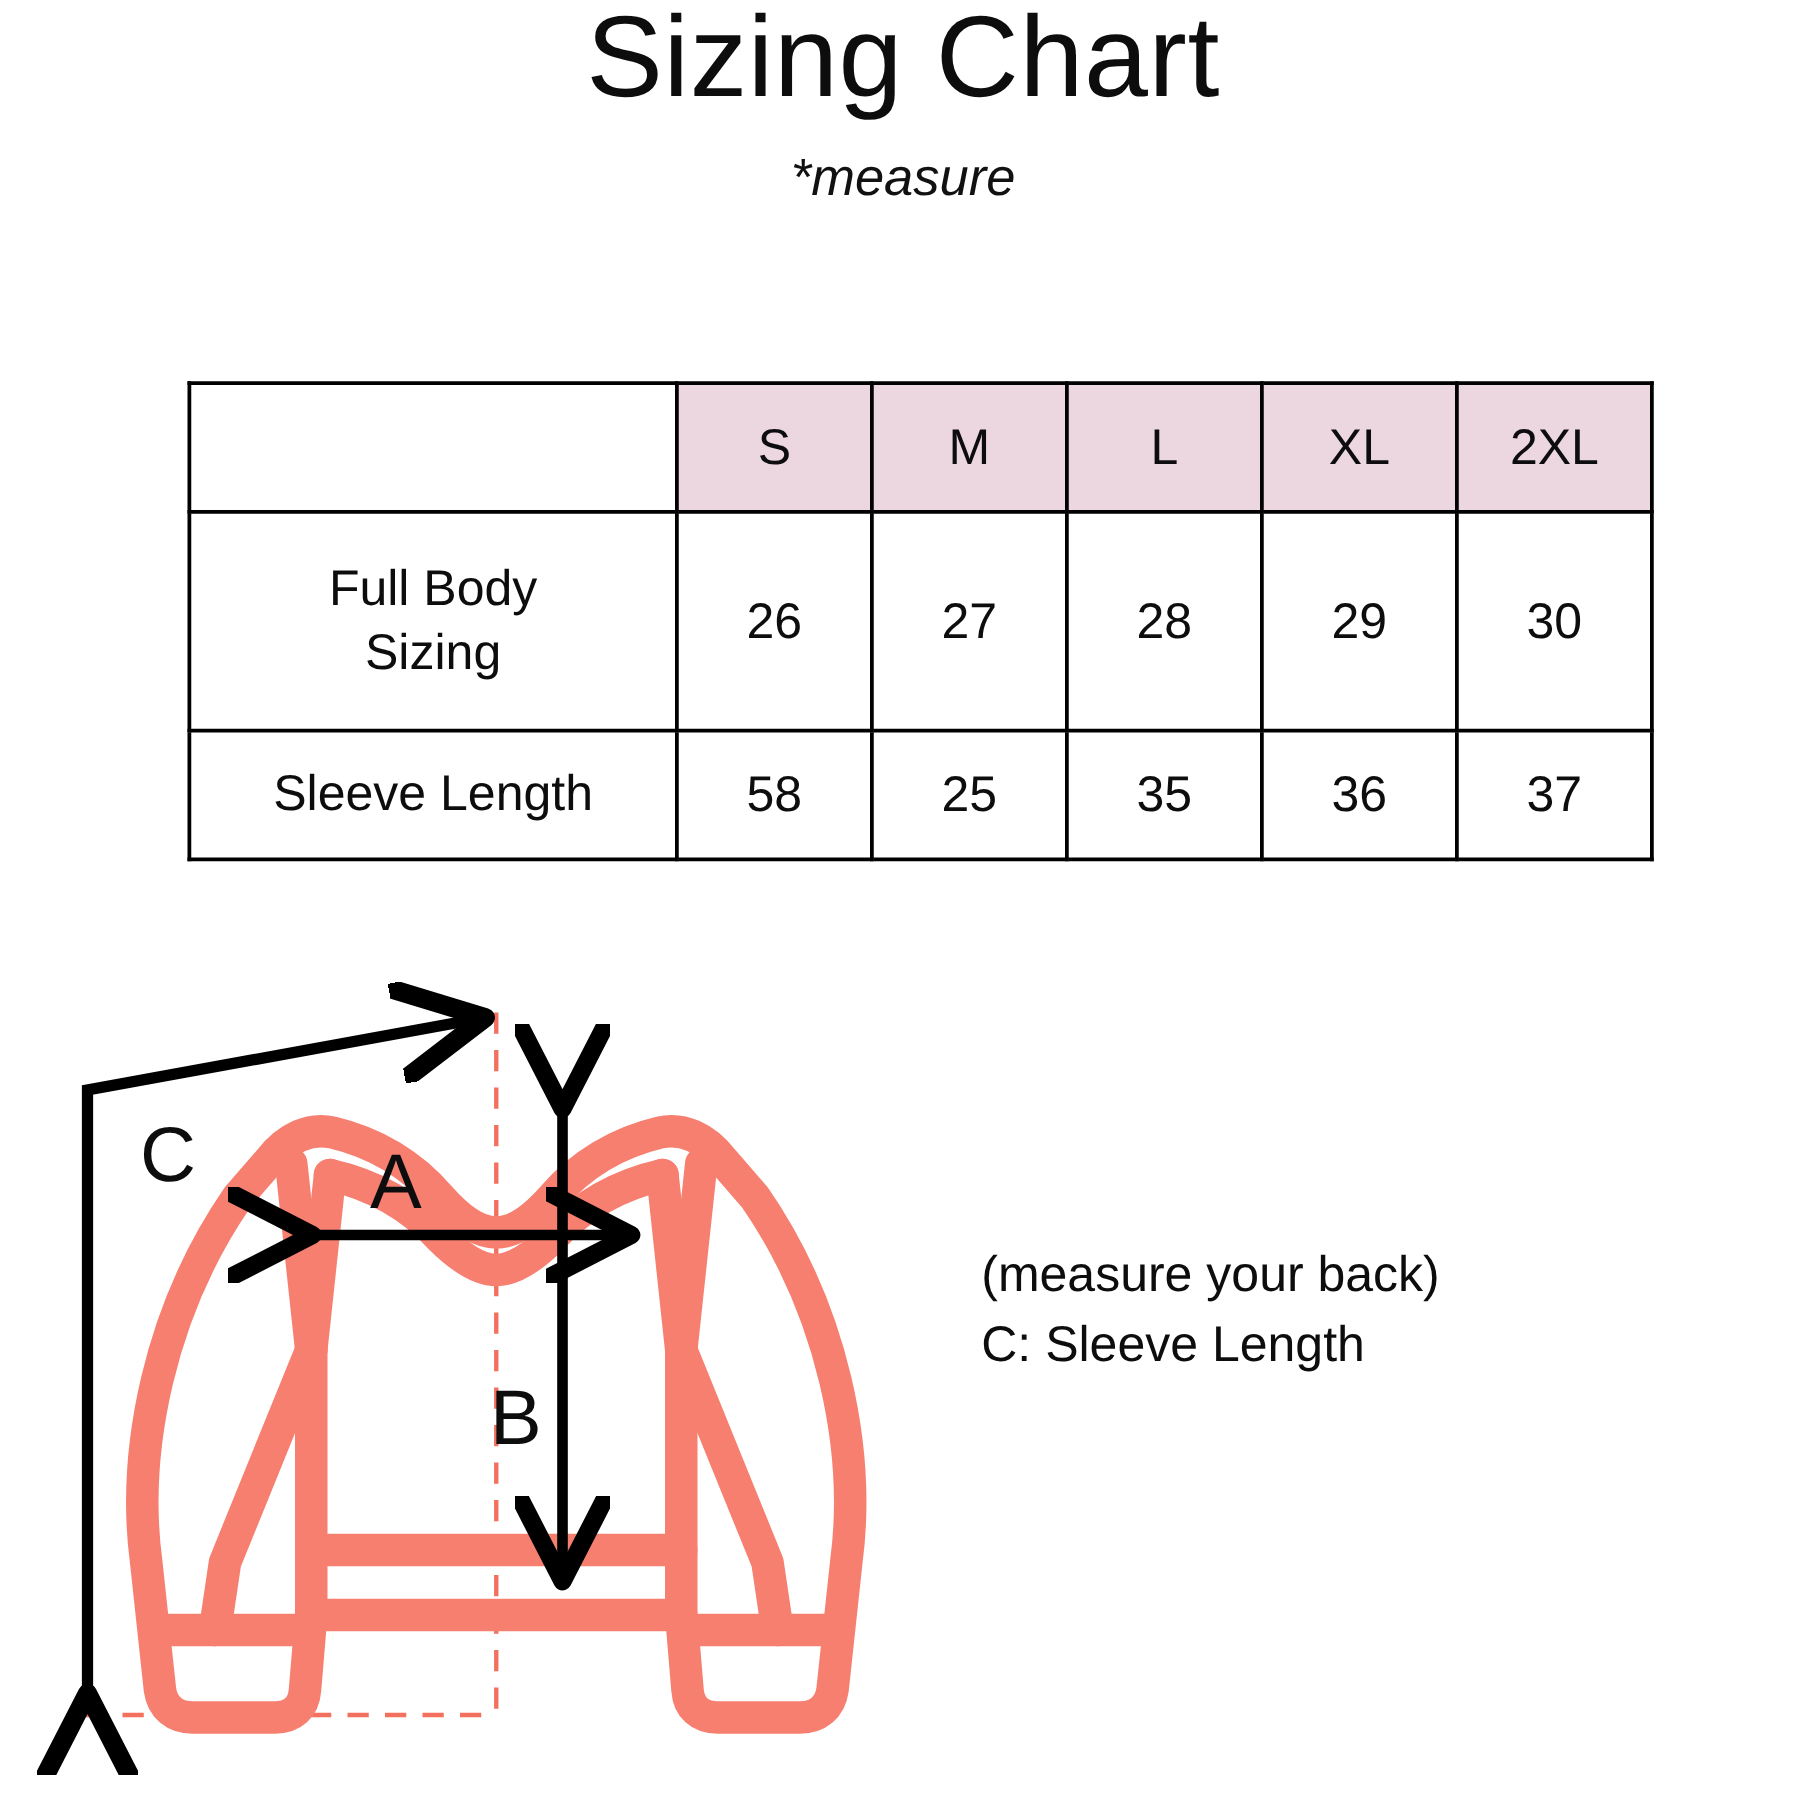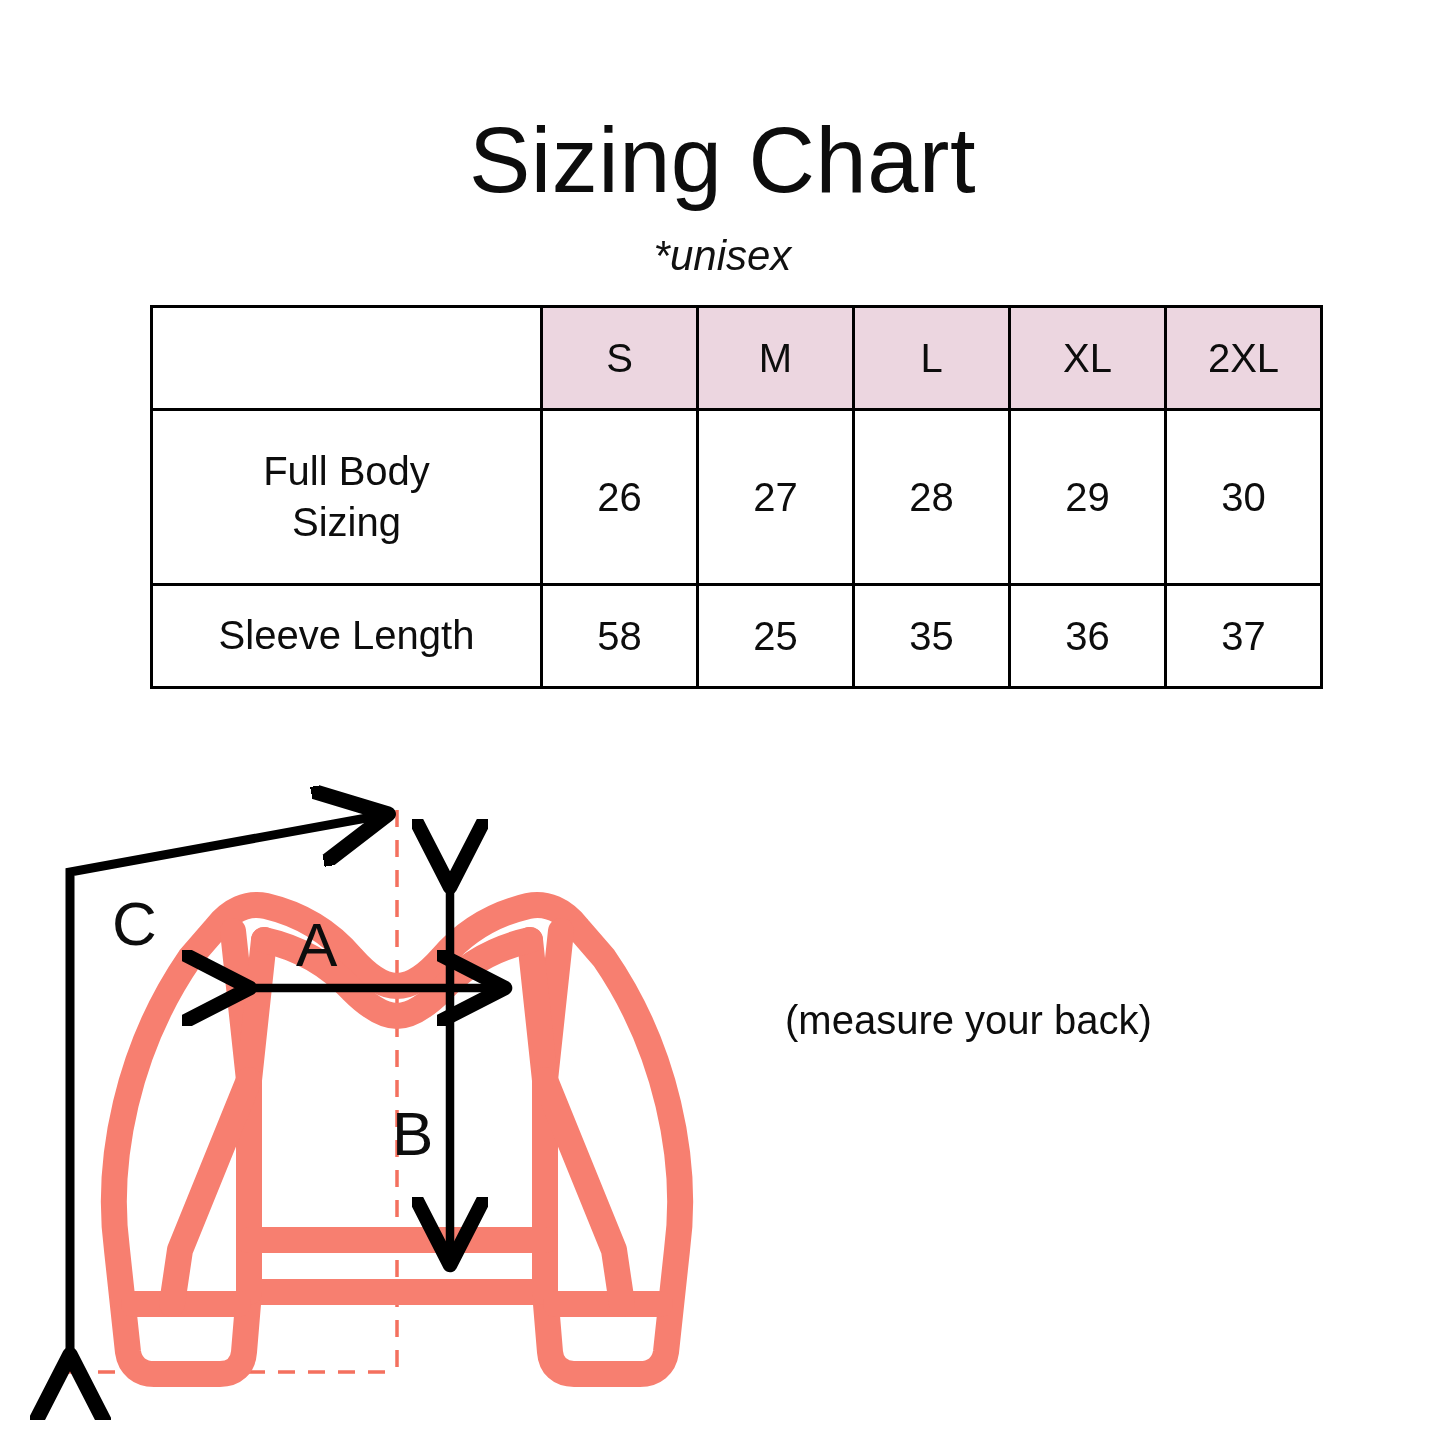--- a/index.html
+++ b/index.html
@@ -13,23 +13,21 @@
     font-family: "Liberation Sans", sans-serif;
     color: #111111;
     position: relative;
     overflow: hidden;
   }
 
   
   #header {
     width: 100%;
     text-align: center;
-    padding-top: 72px;
     box-sizing: border-box;
-    margin-top: 42px;
   }
   #page-title {
     font-size: 92px;
     font-weight: 400;
     line-height: 1.0;
     letter-spacing: 0.5px;
     color: #0d0d0d;
     margin: 0;
   }
   #page-subtitle {
@@ -108,21 +106,21 @@
     color: #0d0d0d;
     white-space: nowrap;
   }
   .legend-line.italic { }
 </style>
 </head>
 <body>
 
 <div id="header">
   <h1 id="page-title">Sizing Chart</h1>
-  <div id="page-subtitle">*unisex</div>
+  <div id="page-subtitle">*measure</div>
 </div>
 
 <div id="size-table-wrap">
   <table id="size-table">
     <colgroup>
       <col class="label-col">
       <col class="size-col">
         <col class="size-col">
         <col class="size-col">
         <col class="size-col">
@@ -235,13 +233,14 @@
 
     <g stroke="#000000" stroke-width="8.5" fill="none" stroke-linecap="butt">
       <line x1="450" y1="102" x2="450" y2="480" marker-start="url(#arrHead)" marker-end="url(#arrHead)"></line>
     </g>
     <text x="392" y="375" font-family="Liberation Sans, sans-serif" font-size="62" fill="#0d0d0d">B</text>
   </svg>
 </div>
 
 <div id="legend">
   <div class="legend-line italic">(measure your back)</div>
+  <div class="legend-line">C: Sleeve Length</div>
 </div>
 
 </body></html>

